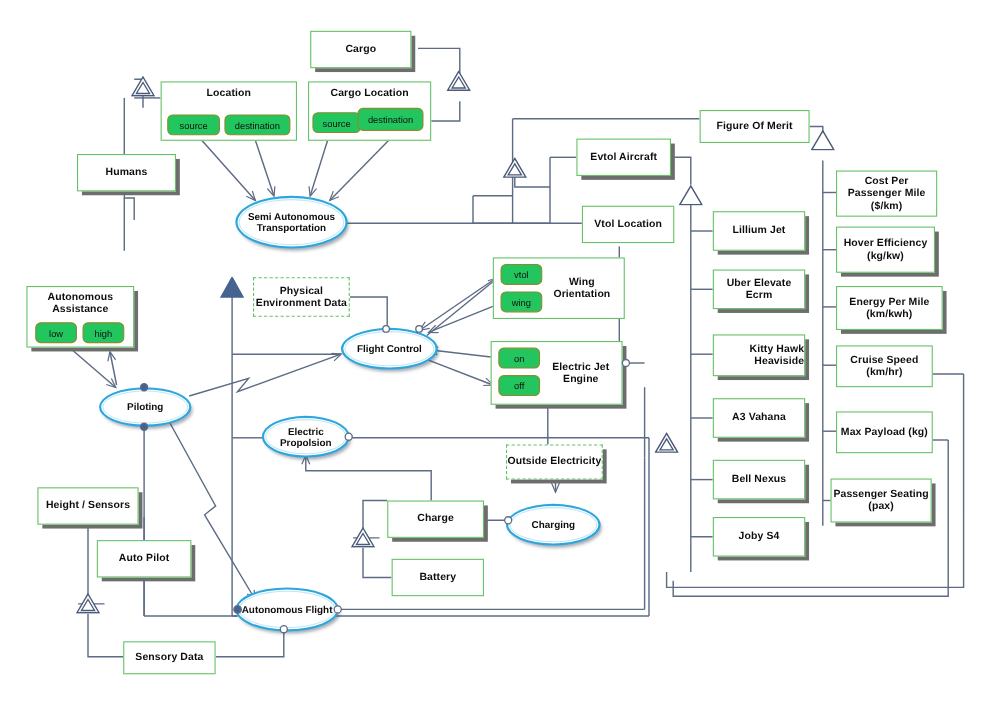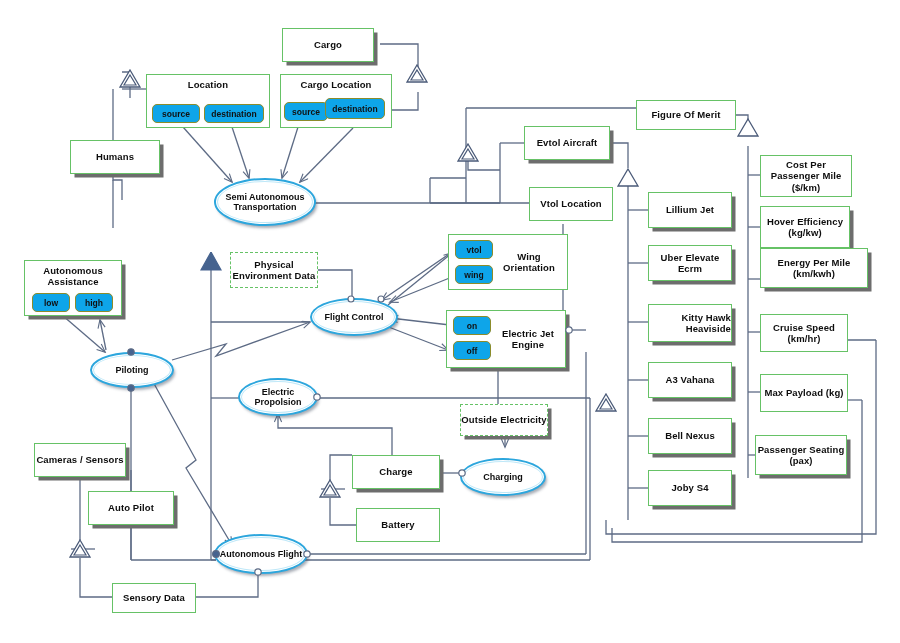--- a/index.html
+++ b/index.html
@@ -29,25 +29,25 @@
 
   
   .node.hasattr{ display:block; padding-top:5px; }
   .node.hasattr .ttl{
     display:block;font-weight:bold;font-size:9.5px;line-height:1.15;
   }
   
   .attr{
     position:absolute;
     box-sizing:border-box;
-    background:#0ea5e9;
+    background:#22c55e;
     border:1.4px solid #8c8c2b;
     border-radius:5px;
     display:flex;align-items:center;justify-content:center;
-    font-size:8.5px;font-weight:bold;color:#111;
+    font-size:8.5px;font-weight:normal;color:#111;
     z-index:7;
   }
 
   
   .ell{
     position:absolute;
     box-sizing:border-box;
     border:2px solid #2ca6dd;
     border-radius:50%;
     background:#ffffff;
@@ -342,21 +342,21 @@
   </div>
   <div class="attr" style="left:75px;top:293px;width:38px;height:19px;">
     <span>high</span>
   </div>
 
   <div class="node sh dashed" style="left:460px;top:404px;width:88px;height:32px;">
     <span>Outside Electricity</span>
   </div>
 
   <div class="node sh" style="left:34px;top:443px;width:92px;height:34px;">
-    <span>Cameras / Sensors</span>
+    <span>Height / Sensors</span>
   </div>
 
   <div class="node sh" style="left:88px;top:491px;width:86px;height:34px;">
     <span>Auto Pilot</span>
   </div>
 
   <div class="node sh" style="left:352px;top:455px;width:88px;height:34px;">
     <span>Charge</span>
   </div>
 
@@ -386,21 +386,21 @@
   <div class="node sh" style="left:648px;top:470px;width:84px;height:36px;">
     <span>Joby S4</span>
   </div>
 
   <div class="node" style="left:760px;top:155px;width:92px;height:42px;">
     <span>Cost Per Passenger Mile ($/km)</span>
   </div>
   <div class="node sh" style="left:760px;top:206px;width:90px;height:42px;">
     <span>Hover Efficiency (kg/kw)</span>
   </div>
-  <div class="node sh" style="left:760px;top:248px;width:108px;height:40px;">
+  <div class="node sh" style="left:760px;top:260px;width:97px;height:40px;">
     <span>Energy Per Mile (km/kwh)</span>
   </div>
   <div class="node" style="left:760px;top:314px;width:88px;height:38px;">
     <span>Cruise Speed (km/hr)</span>
   </div>
   <div class="node" style="left:760px;top:374px;width:88px;height:38px;">
     <span>Max Payload (kg)</span>
   </div>
   <div class="node sh" style="left:755px;top:435px;width:92px;height:40px;">
     <span>Passenger Seating (pax)</span>

